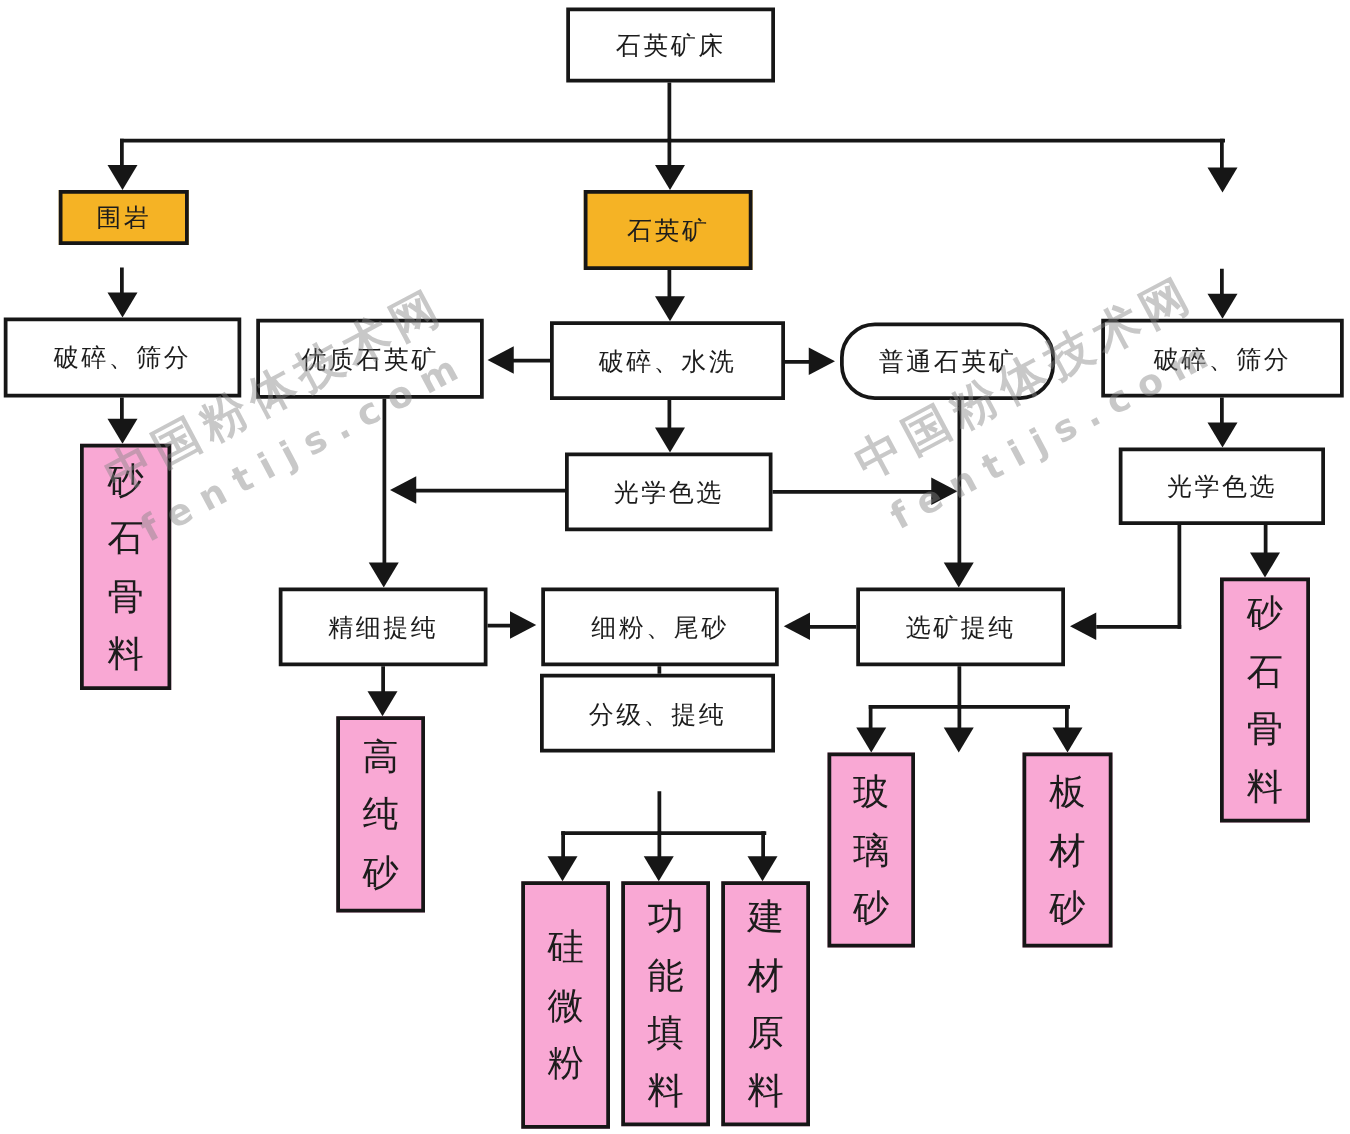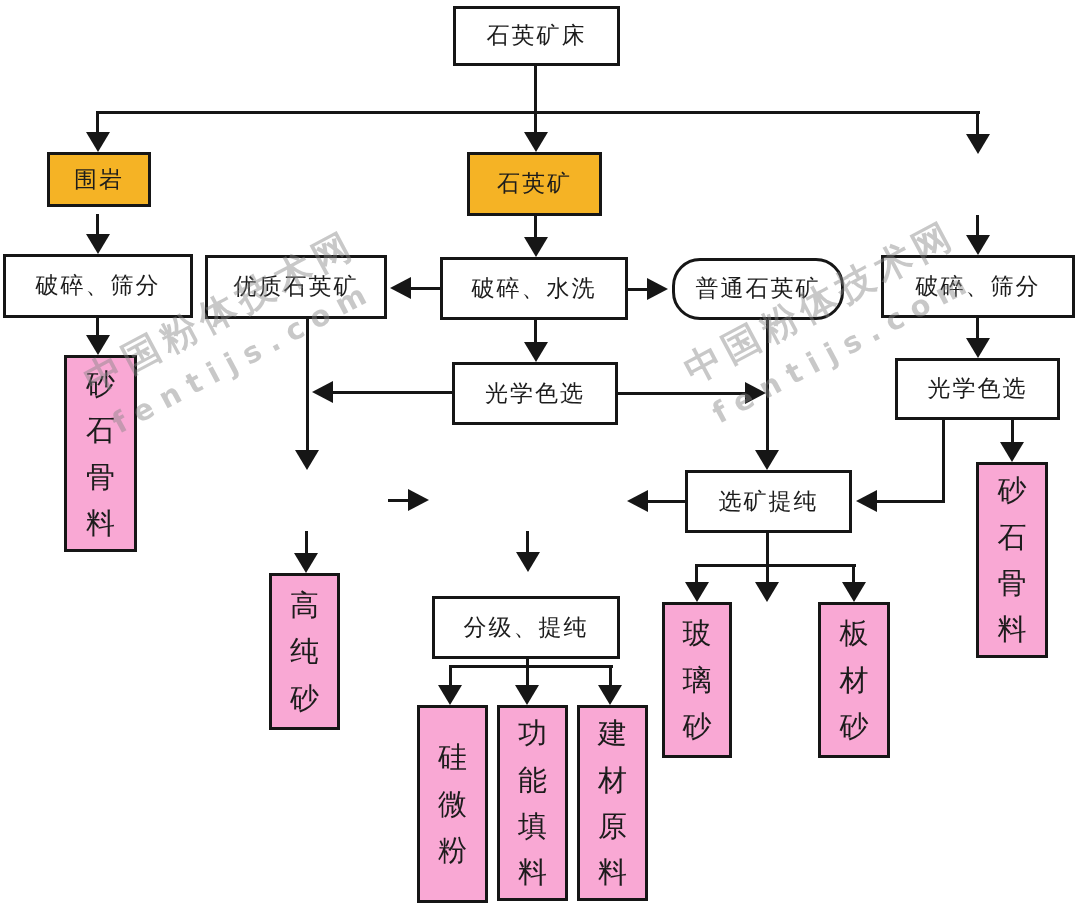--- a/index.html
+++ b/index.html
@@ -5,21 +5,21 @@
   html,body { margin:0; padding:0; background:#ffffff; }
   .canvas {
     position:relative; width:1080px; height:907px; background:#ffffff;
     overflow:hidden; font-family:"DejaVu Serif","Liberation Serif",serif;
     color:#1c1c1c;
   }
   
   .node {
     position:absolute; box-sizing:border-box; border:3px solid #161616;
     background:#ffffff; display:flex; align-items:center; justify-content:center;
-    font-size:23px; letter-spacing:2px; line-height:1.1; text-align:center;
+    font-size:20px; letter-spacing:2px; line-height:1.1; text-align:center;
     z-index:3;
   }
   .node.hl  { background:#F5B325; }
   .node.out { background:#f9a8d4; }
   .node.vert { font-size:29px; letter-spacing:0; }
   .node.vert span { width:1.1em; word-break:break-all; line-height:1.6; text-align:center; }
   
   .line { position:absolute; background:#161616; z-index:1; }
   .arr  { position:absolute; width:0; height:0; z-index:2; }
   .arr.down  { border-left:12px solid transparent; border-right:12px solid transparent; border-top:20px solid #161616; }
@@ -30,37 +30,37 @@
     position:absolute; transform:rotate(-28deg); color:rgba(134,134,134,0.45);
     font-weight:bold; text-align:center; pointer-events:none; z-index:4;
     font-family:"DejaVu Sans","Liberation Sans",sans-serif;
   }
   .wm-cn { font-size:37px; letter-spacing:6px; white-space:nowrap; }
   .wm-en { font-size:29px; letter-spacing:10px; white-space:nowrap; margin-top:8px; }
   .wm-left  { left:55px;  top:285px; width:350px; }
   .wm-right { left:655px; top:275px; width:350px; }
   
   #n-deposit {left:453px; top:6px;   width:167px; height:60px;}
-  #n-host    {left:47px;  top:152px; width:104px; height:55px;}
+  #n-host    {left:47px;  top:152px; width:104px; height:44px;}
   #n-quartz  {left:467px; top:152px; width:135px; height:64px;}
   #n-waste   {left:927px; top:154px; width:103px; height:63px;}
   #n-csl     {left:3px;   top:254px; width:190px; height:64px;}
   #n-premium {left:205px; top:255px; width:182px; height:64px;}
   #n-cw      {left:440px; top:257px; width:188px; height:63px;}
   #n-common  {left:672px; top:258px; width:172px; height:62px;border-radius:28px;}
   #n-csr     {left:881px; top:255px; width:194px; height:63px;}
   #n-aggl    {left:64px;  top:355px; width:73px;  height:197px;}
   #n-optm    {left:452px; top:362px; width:166px; height:63px;}
   #n-optr    {left:895px; top:358px; width:165px; height:62px;}
   #n-aggr    {left:976px; top:462px; width:72px;  height:196px;}
   #n-finep   {left:223px; top:470px; width:167px; height:63px;}
   #n-tail    {left:433px; top:470px; width:190px; height:63px;}
   #n-benef   {left:685px; top:470px; width:167px; height:63px;}
   #n-hps     {left:269px; top:573px; width:71px;  height:157px;}
-  #n-grade   {left:432px; top:596px; width:188px; height:63px;}
+  #n-grade   {left:432px; top:539px; width:188px; height:63px;}
   #n-glass   {left:662px; top:602px; width:70px;  height:156px;}
   #n-lowiron {left:738px; top:602px; width:74px;  height:156px;}
   #n-slab    {left:818px; top:602px; width:72px;  height:156px;}
   #n-silica  {left:417px; top:705px; width:71px;  height:198px;}
   #n-filler  {left:497px; top:705px; width:71px;  height:196px;}
   #n-bmat    {left:577px; top:705px; width:71px;  height:196px;}
 </style>
 </head>
 <body>
 
@@ -167,20 +167,26 @@
   </div>
   <div class="node" id="n-optm">
     <span>光学色选</span>
   </div>
   <div class="node" id="n-optr">
     <span>光学色选</span>
   </div>
   <div class="node out vert" id="n-aggr">
     <span>砂石骨料</span>
   </div>
+  <div class="node" id="n-finep">
+    <span>精细提纯</span>
+  </div>
+  <div class="node" id="n-tail">
+    <span>细粉、尾砂</span>
+  </div>
   <div class="node out vert" id="n-hps">
     <span>高纯砂</span>
   </div>
   <div class="node" id="n-benef">
     <span>选矿提纯</span>
   </div>
   <div class="node" id="n-grade">
     <span>分级、提纯</span>
   </div>
   <div class="node out vert" id="n-glass">

